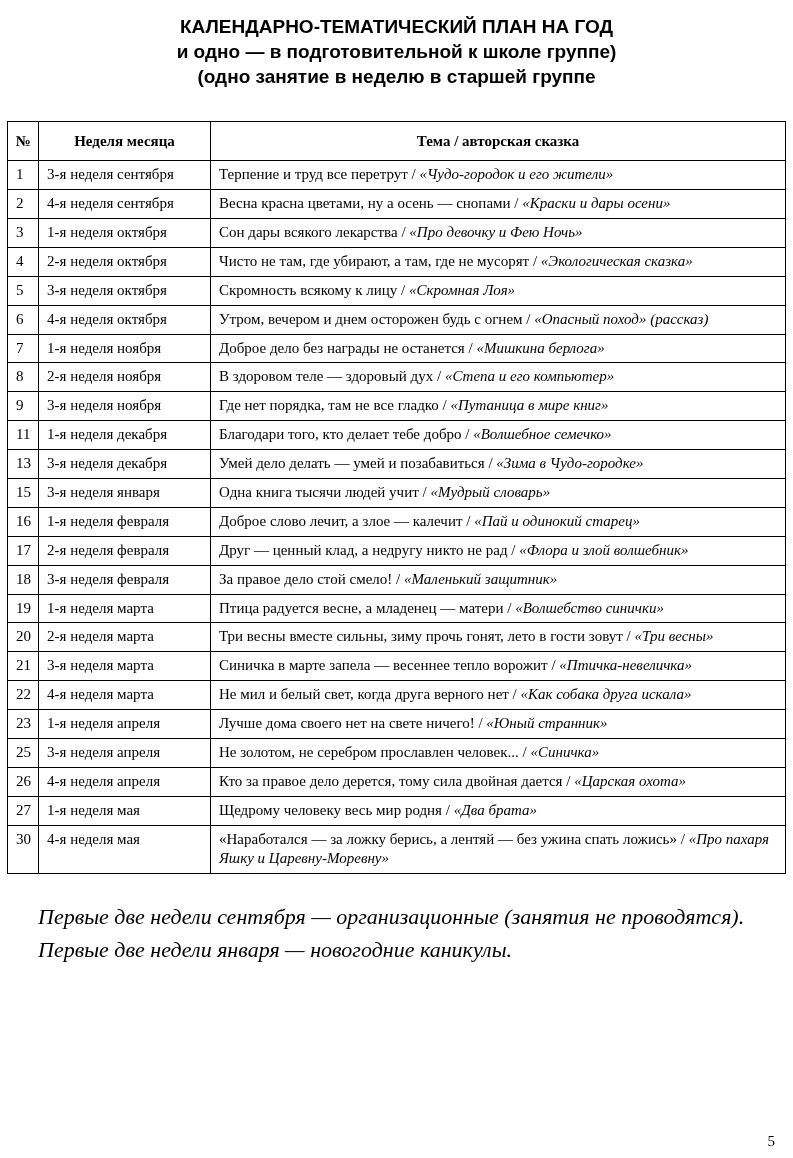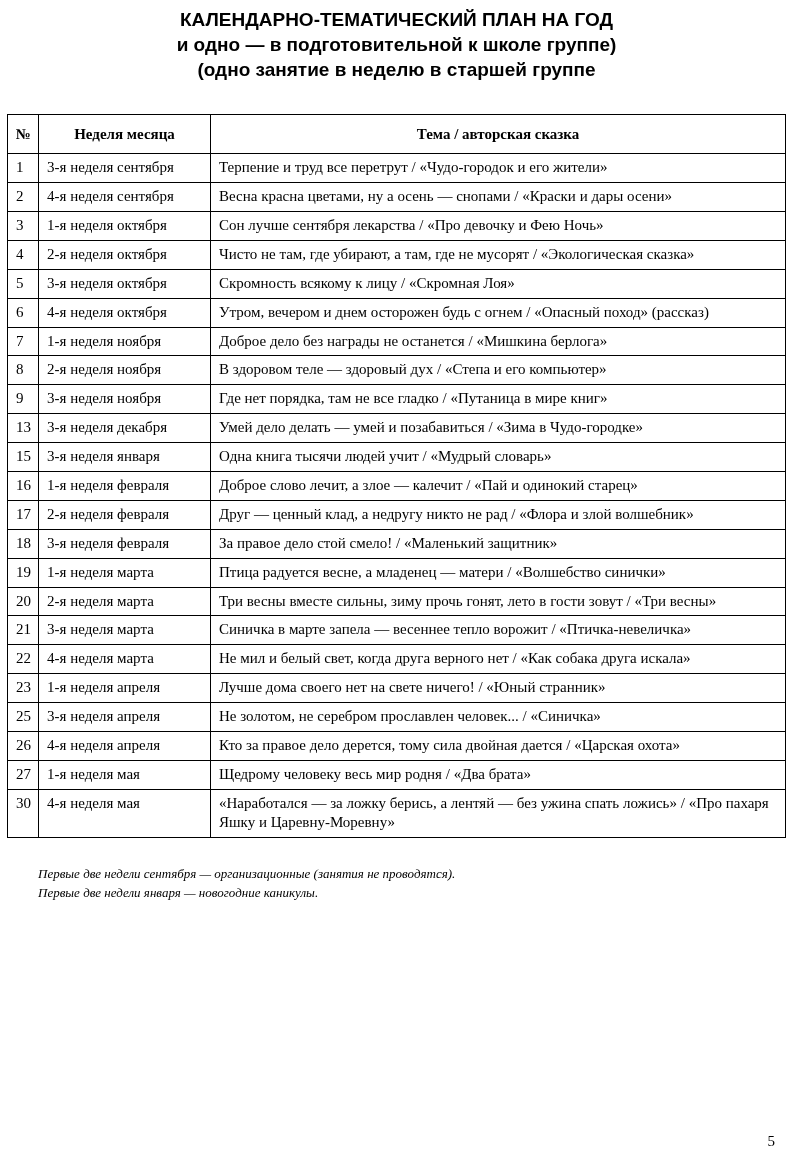--- a/index.html
+++ b/index.html
@@ -6,21 +6,21 @@
   body {
     width: 793px;
     height: 1158px;
     background: #ffffff;
     color: #000000;
     font-family: "Liberation Serif", serif;
     position: relative;
     overflow: hidden;
   }
   .titles {
-    margin-top: 7px;
+    margin-top: 14px;
     text-align: center;
     font-family: "Liberation Sans", sans-serif;
     font-weight: bold;
     font-size: 19px;
     line-height: 1.32;
   }
   table.plan {
     border-collapse: collapse;
     table-layout: fixed;
     width: 779px;
@@ -36,25 +36,25 @@
     padding: 10px 4px;
     line-height: 1.2;
   }
   table.plan td {
     font-size: 15px;
     padding: 4px 7px 5px 8px;
     vertical-align: top;
     line-height: 1.26;
   }
   td.c-num { padding-left: 6px; }
-  td.c-theme .tale { }
+  td.c-theme .tale { font-style: italic; }
   .notes {
     margin: 26px 40px 0 38px;
     font-style: italic;
-    font-size: 13px;
+    font-size: 22px;
     line-height: 1.5;
   }
   .notes p { margin: 0; }
   .page-num {
     position: absolute;
     right: 18px;
     bottom: 8px;
     font-size: 15px;
   }
 </style>
@@ -87,21 +87,21 @@
         <td class="c-theme"><span>Терпение и труд все перетрут</span><span> / </span><span class="tale">«Чудо-городок и его жители»</span></td>
       </tr>
       <tr>
         <td class="c-num">2</td>
         <td class="c-week">4-я неделя сентября</td>
         <td class="c-theme"><span>Весна красна цветами, ну а осень — снопами</span><span> / </span><span class="tale">«Краски и дары осени»</span></td>
       </tr>
       <tr>
         <td class="c-num">3</td>
         <td class="c-week">1-я неделя октября</td>
-        <td class="c-theme"><span>Сон лучше сентября лекарства</span><span> / </span><span class="tale">«Про девочку и Фею Ночь»</span></td>
+        <td class="c-theme"><span>Сон дары всякого лекарства</span><span> / </span><span class="tale">«Про девочку и Фею Ночь»</span></td>
       </tr>
       <tr>
         <td class="c-num">4</td>
         <td class="c-week">2-я неделя октября</td>
         <td class="c-theme"><span>Чисто не там, где убирают, а там, где не мусорят</span><span> / </span><span class="tale">«Экологическая сказка»</span></td>
       </tr>
       <tr>
         <td class="c-num">5</td>
         <td class="c-week">3-я неделя октября</td>
         <td class="c-theme"><span>Скромность всякому к лицу</span><span> / </span><span class="tale">«Скромная Лоя»</span></td>
@@ -118,20 +118,25 @@
       </tr>
       <tr>
         <td class="c-num">8</td>
         <td class="c-week">2-я неделя ноября</td>
         <td class="c-theme"><span>В здоровом теле — здоровый дух</span><span> / </span><span class="tale">«Степа и его компьютер»</span></td>
       </tr>
       <tr>
         <td class="c-num">9</td>
         <td class="c-week">3-я неделя ноября</td>
         <td class="c-theme"><span>Где нет порядка, там не все гладко</span><span> / </span><span class="tale">«Путаница в мире книг»</span></td>
+      </tr>
+      <tr>
+        <td class="c-num">11</td>
+        <td class="c-week">1-я неделя декабря</td>
+        <td class="c-theme"><span>Благодари того, кто делает тебе добро</span><span> / </span><span class="tale">«Волшебное семечко»</span></td>
       </tr>
       <tr>
         <td class="c-num">13</td>
         <td class="c-week">3-я неделя декабря</td>
         <td class="c-theme"><span>Умей дело делать — умей и позабавиться</span><span> / </span><span class="tale">«Зима в Чудо-городке»</span></td>
       </tr>
       <tr>
         <td class="c-num">15</td>
         <td class="c-week">3-я неделя января</td>
         <td class="c-theme"><span>Одна книга тысячи людей учит</span><span> / </span><span class="tale">«Мудрый словарь»</span></td>

